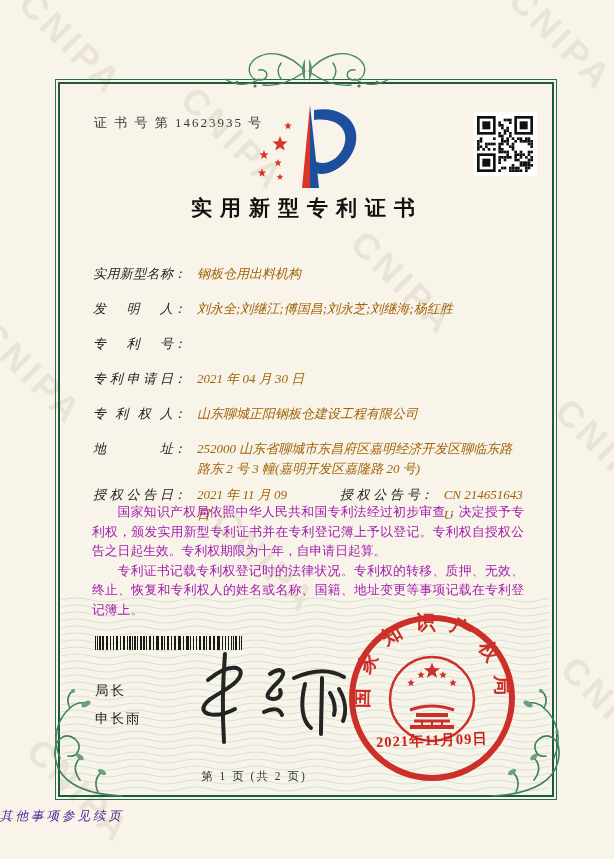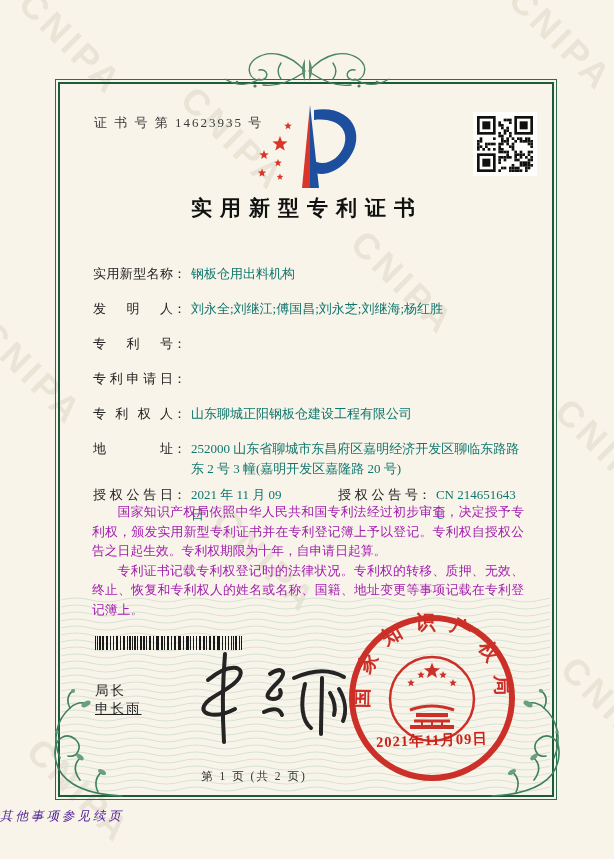--- a/index.html
+++ b/index.html
@@ -43,41 +43,41 @@
     position:absolute;left:94px;top:114px;z-index:4;
     font-size:13px;letter-spacing:2px;color:#3a3a3a;
   }
   .logo{position:absolute;left:250px;top:100px;width:124px;height:92px;z-index:4;}
   .qr-box{position:absolute;left:473px;top:112px;width:64px;height:64px;background:#fdfdfb;z-index:4;display:flex;align-items:center;justify-content:center;}
   .title{
     position:absolute;left:0;top:194px;width:100%;text-align:center;z-index:4;
     font-size:21px;font-weight:bold;letter-spacing:8px;color:#111;
   }
   
-  .fields{position:absolute;left:93px;top:264px;width:432px;z-index:4;font-size:13px;line-height:20px;}
+  .fields{position:absolute;left:93px;top:264px;width:432px;z-index:4;font-size:13px;line-height:20px;font-style:italic;}
   .field-row{margin-bottom:15px;display:flex;align-items:flex-start;}
   .field-row.addr{margin-bottom:6px;}
   .flabel{
     display:inline-block;width:80px;flex:0 0 80px;
     text-align:justify;text-align-last:justify;color:#222;
   }
   .fcolon{flex:0 0 auto;color:#222;}
-  .fvalue{margin-left:5px;color:#0f766e;}
+  .fvalue{margin-left:11px;color:#a16207;}
   .grant-row{display:flex;align-items:flex-start;margin-top:2px;}
   .grant-row .pair2{margin-left:42px;display:flex;}
   
   .body-text{
     position:absolute;left:92px;top:503px;width:432px;z-index:4;
     font-size:12.8px;line-height:19.5px;color:#a21caf;text-align:justify;
   }
   .body-text p{margin:0;text-indent:2em;}
   
   .barcode{position:absolute;left:95px;top:636px;z-index:4;}
   .officer{position:absolute;left:95px;top:682px;z-index:4;font-family:"Liberation Sans","DejaVu Sans",sans-serif;font-size:13.5px;letter-spacing:2px;color:#222;}
-  .officer .name{margin-top:0;text-decoration:underline;}
+  .officer .name{margin-top:10px;}
   .signature{position:absolute;left:178px;top:648px;width:172px;height:102px;z-index:4;}
   .seal{position:absolute;left:345px;top:611px;width:174px;height:174px;z-index:5;opacity:0.93;}
   .seal-date{
     position:absolute;left:345px;top:731px;width:174px;text-align:center;z-index:6;
     color:#c9221a;font-size:14.5px;font-weight:bold;letter-spacing:1px;
     transform:rotate(-2deg);
   }
   .page-info{position:absolute;left:10px;top:769px;width:488px;text-align:center;z-index:4;font-size:11.5px;letter-spacing:2px;color:#333;}
   .note{position:absolute;left:0;top:808px;width:614px;text-align:left;z-index:4;font-size:12.5px;font-style:italic;letter-spacing:3px;color:#4c1d95;}
 </style>
@@ -311,20 +311,21 @@
       <span class="fcolon">：</span>
     <span class="fvalue">刘永全;刘继江;傅国昌;刘永芝;刘继海;杨红胜</span>
   </div>
   <div class="field-row">
     <span class="flabel">专 利 号</span>
       <span class="fcolon">：</span>
   </div>
   <div class="field-row">
     <span class="flabel">专利申请日</span>
       <span class="fcolon">：</span>
+    <span class="fvalue">2021 年 04 月 30 日</span>
   </div>
   <div class="field-row">
     <span class="flabel">专 利 权 人</span>
       <span class="fcolon">：</span>
     <span class="fvalue">山东聊城正阳钢板仓建设工程有限公司</span>
   </div>
   <div class="field-row addr">
     <span class="flabel">地 址</span>
       <span class="fcolon">：</span>
     <span class="fvalue">252000 山东省聊城市东昌府区嘉明经济开发区聊临东路路东 2 号 3 幢(嘉明开发区嘉隆路 20 号)</span>

